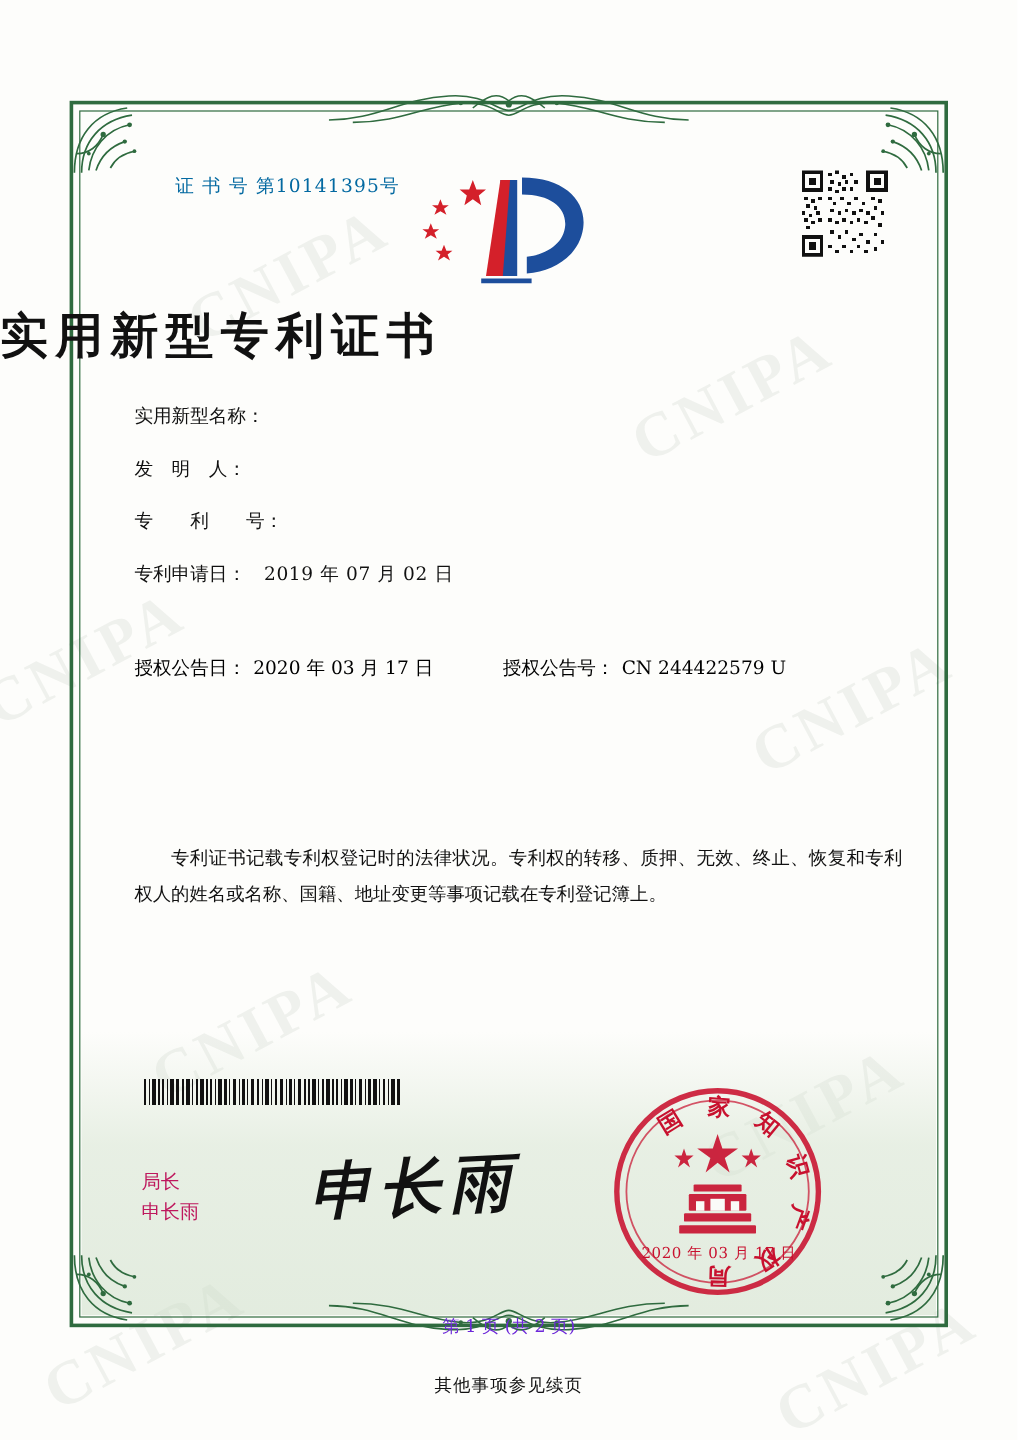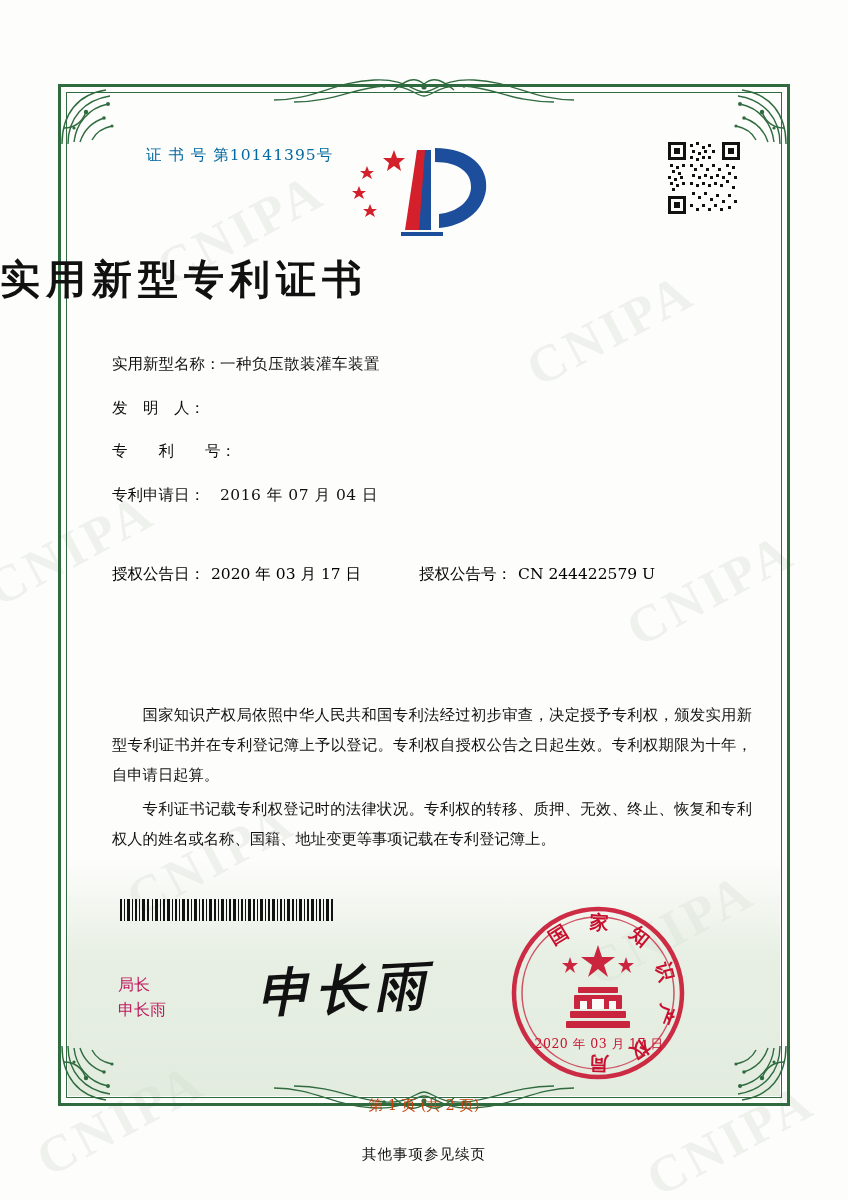--- a/index.html
+++ b/index.html
@@ -116,21 +116,21 @@
     font-size: 40px;
     font-weight: bold;
     letter-spacing: 6px;
     color: #111;
     font-family: "DejaVu Serif", "Liberation Serif", serif;
   }
 
   .fields {
     position: absolute;
     left: 112px;
-    top: 354px;
+    top: 337px;
     width: 640px;
   }
   .field-row {
     display: flex;
     align-items: baseline;
     margin-bottom: 22.5px;
     font-size: 15.5px;
     color: #111;
     font-family: "DejaVu Serif", "Liberation Serif", serif;
   }
@@ -226,21 +226,21 @@
     font-family: "DejaVu Serif", "Liberation Serif", serif;
     letter-spacing: 0.5px;
   }
 
   .page-num {
     position: absolute;
     left: 0; right: 0;
     top: 1096px;
     text-align: center;
     font-size: 14.5px;
-    color: #c2410c;
+    color: #6d28d9;
     font-family: "DejaVu Serif", "Liberation Serif", serif;
   }
 
   .footnote {
     position: absolute;
     left: 0; right: 0;
     top: 1145px;
     text-align: center;
     font-size: 14.5px;
     color: #111;
@@ -477,43 +477,41 @@
       <path d="M78 8 L86 8 L80 88 L66 88 Z" fill="#d4202a"></path>
       <path d="M62 90 L104 90 L104 94 L62 94 Z" fill="#1d4e9c"></path>
     </svg>
   </div>
 
   <div class="main-title">实用新型专利证书</div>
 
   <div class="fields">
     <div class="field-row">
       <span class="field-label">实用新型名称：</span>
-      <span class="field-value">一种负压散装灌车装置</span>
     </div>
     <div class="field-row">
       <span class="field-label">发　明　人：</span>
     </div>
     <div class="field-row">
       <span class="field-label">专　　利　　号：</span>
     </div>
     <div class="field-row">
       <span class="field-label">专利申请日：</span>
-      <span class="field-value">2016 年 07 月 04 日</span>
+      <span class="field-value">2019 年 07 月 02 日</span>
     </div>
     <div class="pubrow">
       <span class="lbl">授权公告日：</span>
       <span class="val">2020 年 03 月 17 日</span>
       <span class="gap"></span>
       <span class="lbl">授权公告号：</span>
       <span class="val">CN 244422579 U</span>
     </div>
   </div>
 
   <div class="paragraphs">
-    <p>国家知识产权局依照中华人民共和国专利法经过初步审查，决定授予专利权，颁发实用新型专利证书并在专利登记簿上予以登记。专利权自授权公告之日起生效。专利权期限为十年，自申请日起算。</p>
     <p>专利证书记载专利权登记时的法律状况。专利权的转移、质押、无效、终止、恢复和专利权人的姓名或名称、国籍、地址变更等事项记载在专利登记簿上。</p>
   </div>
 
   <div class="barcode">
     <svg width="214" height="22" viewBox="0 0 214 22" shape-rendering="crispEdges">
       <g fill="#111">
         <rect x="0" y="0" width="2" height="22"></rect>
           <rect x="4" y="0" width="1" height="22"></rect>
         <rect x="7" y="0" width="3" height="22"></rect>
           <rect x="12" y="0" width="1" height="22"></rect>

